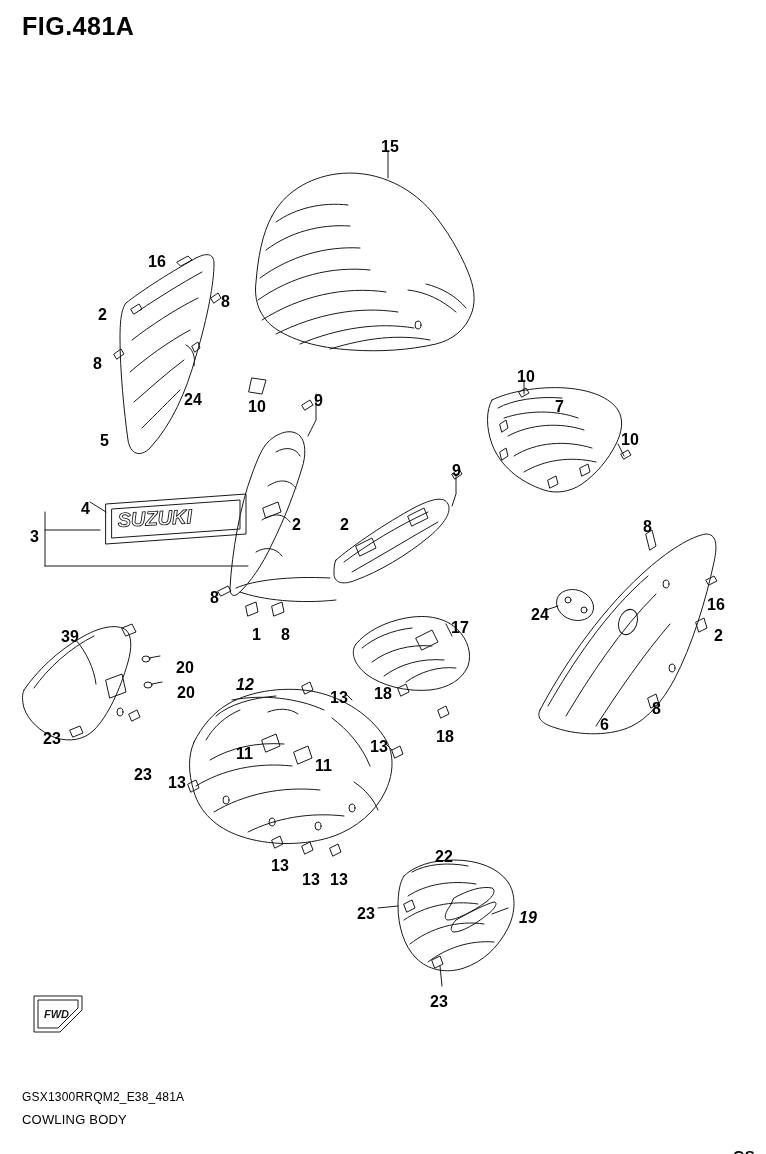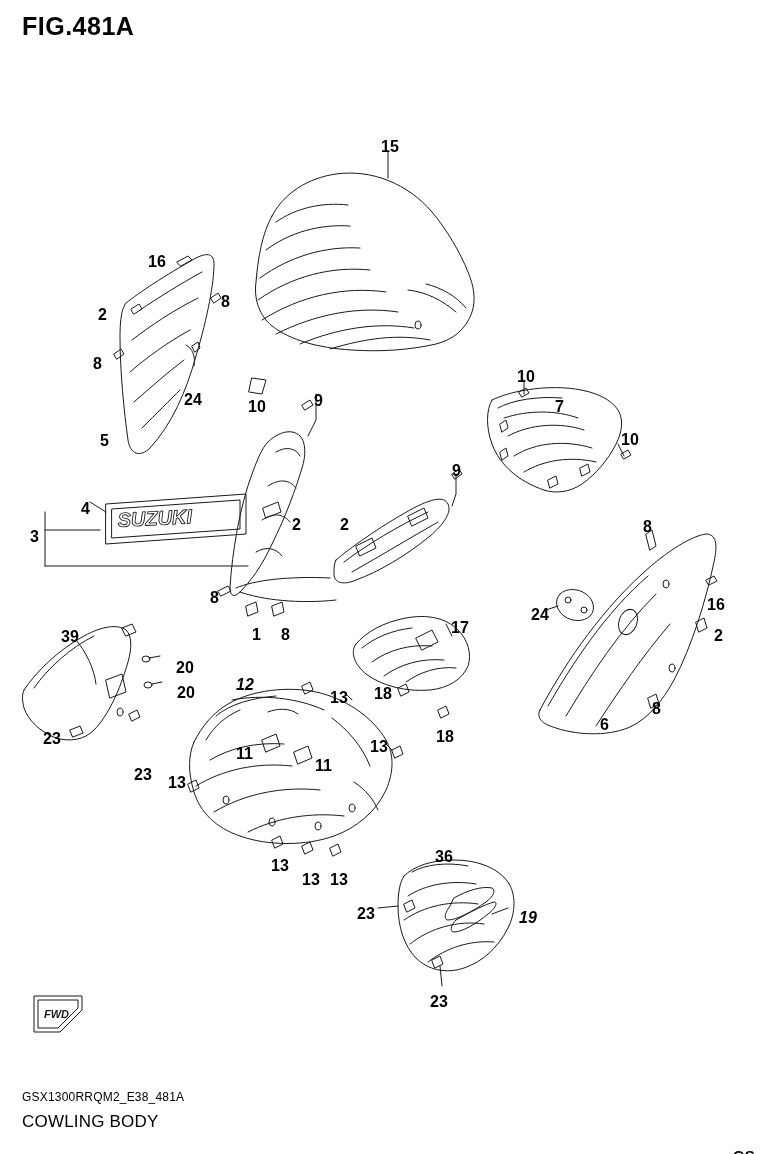--- a/index.html
+++ b/index.html
@@ -33,21 +33,21 @@
     position: absolute;
     left: 22px;
     top: 1090px;
     font-size: 12px;
     letter-spacing: 0.2px;
   }
   .footer-name {
     position: absolute;
     left: 22px;
     top: 1112px;
-    font-size: 17px;
+    font-size: 13px;
     letter-spacing: 0.2px;
     text-align: center;
   }
   .footer-gs {
     position: absolute;
     left: 733px;
     top: 1124px;
     font-size: 15px;
     font-weight: bold;
     margin-top: 23px;
@@ -313,21 +313,21 @@
   <div class="callout" style="left:43px;  top:732px;">23</div>
   <div class="callout" style="left:436px; top:730px;">18</div>
   <div class="callout" style="left:370px; top:740px;">13</div>
   <div class="callout" style="left:236px; top:747px;">11</div>
   <div class="callout" style="left:315px; top:759px;">11</div>
   <div class="callout" style="left:134px; top:768px;">23</div>
   <div class="callout" style="left:168px; top:776px;">13</div>
   <div class="callout" style="left:271px; top:859px;">13</div>
   <div class="callout" style="left:302px; top:873px;">13</div>
   <div class="callout" style="left:330px; top:873px;">13</div>
-  <div class="callout" style="left:435px; top:850px;">36</div>
+  <div class="callout" style="left:435px; top:850px;">22</div>
   <div class="callout" style="left:357px; top:907px;">23</div>
   <div class="callout" style="left:519px; top:911px;font-style:italic;">19</div>
   <div class="callout" style="left:430px; top:995px;">23</div>
 
   <div class="footer-code">GSX1300RRQM2_E38_481A</div>
   <div class="footer-name">COWLING BODY</div>
   <div class="footer-gs">GS</div>
 
 </div>
 

